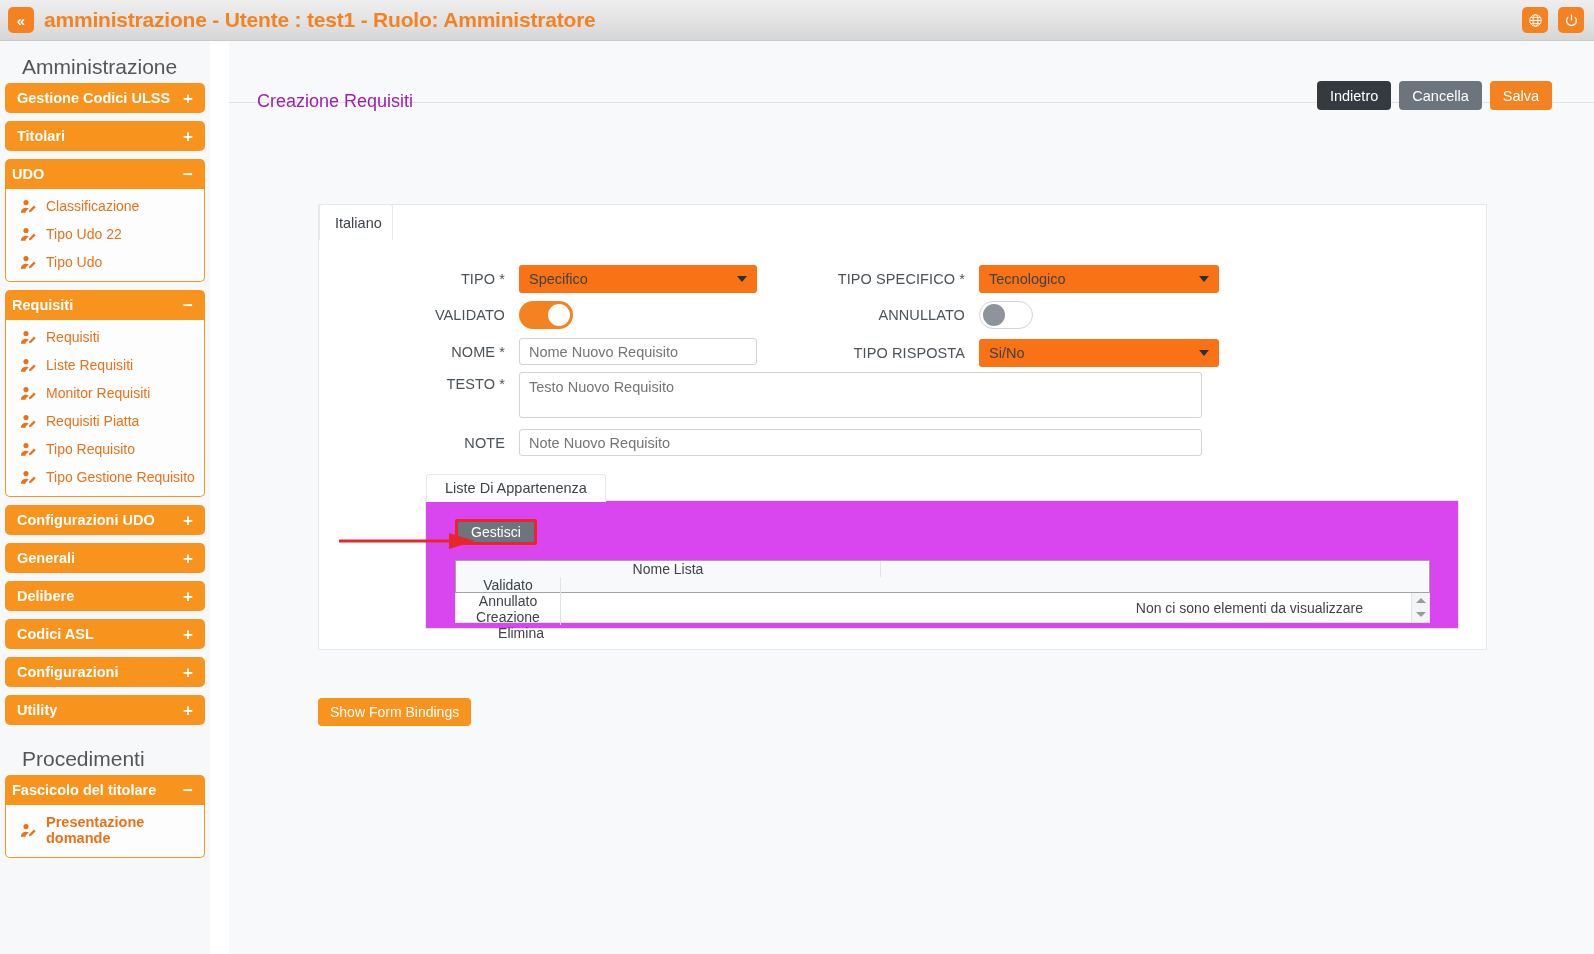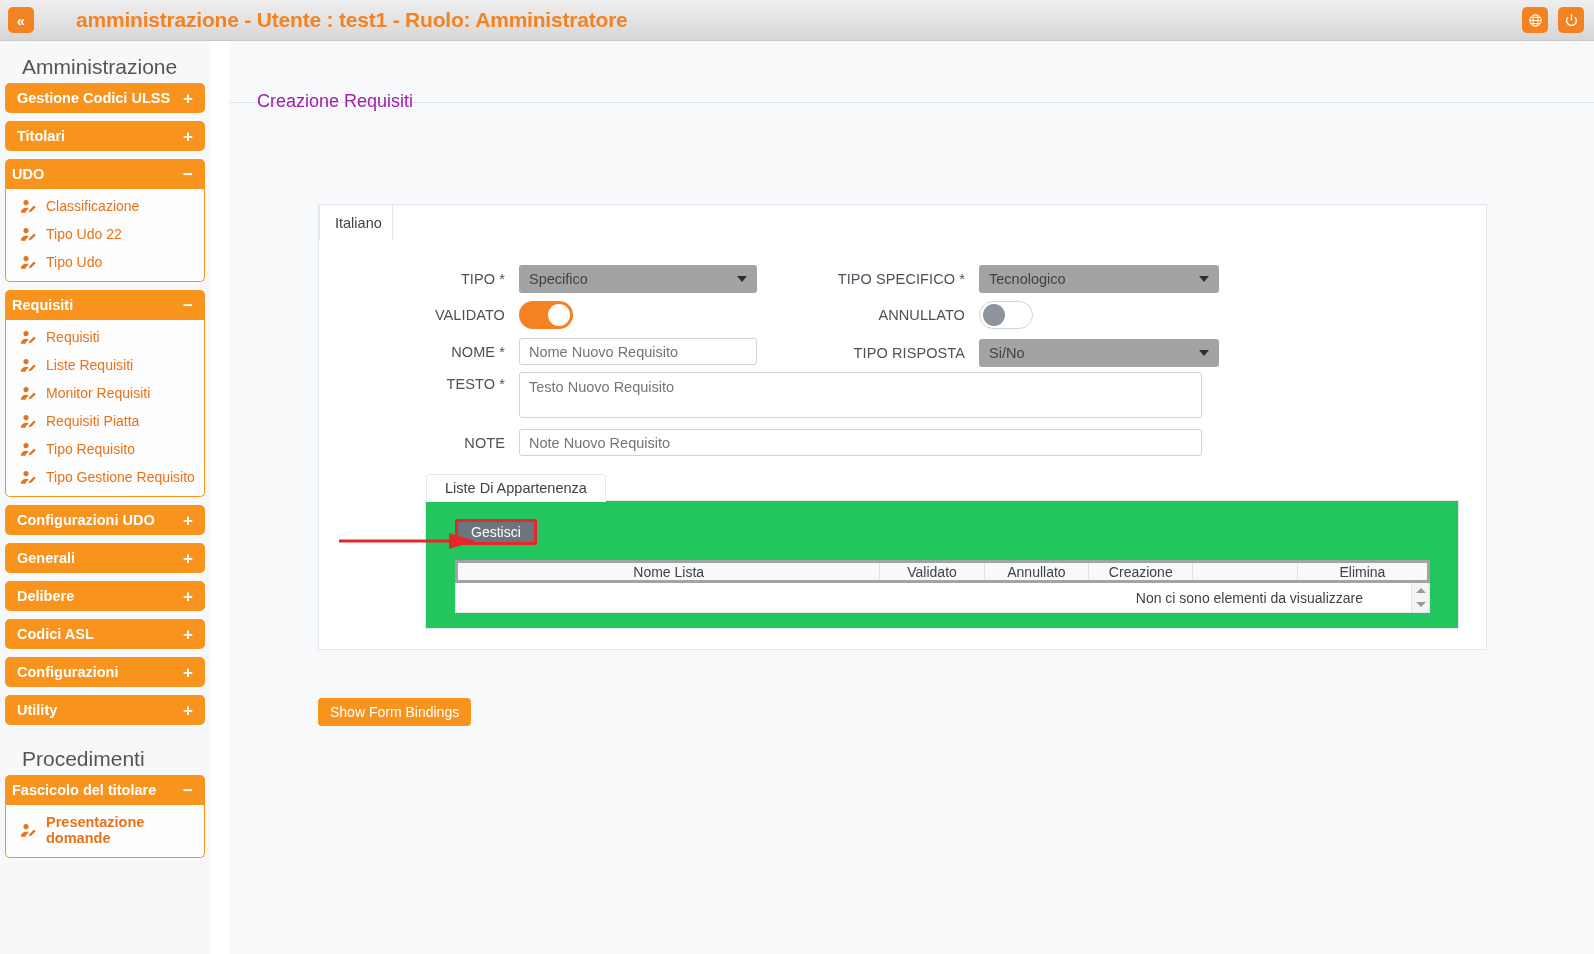--- a/index.html
+++ b/index.html
@@ -20,21 +20,21 @@
   }
   #collapse-btn {
     width: 26px; height: 26px; margin-left: 8px; margin-right: 10px;
     background: #f58220; border-radius: 5px;
     color: #fff; font-size: 15px; font-weight: bold;
     display: flex; align-items: center; justify-content: center;
     cursor: pointer; line-height: 1;
   }
   #topbar-title {
     color: #f58220; font-size: 21px; font-weight: bold;
-    letter-spacing: -0.2px; white-space: nowrap; margin-left: 32px;
+    letter-spacing: -0.2px; white-space: nowrap;
   }
   #topbar-actions { margin-left: auto; margin-right: 10px; display: flex; gap: 10px; }
   .topbar-icon-btn {
     width: 26px; height: 26px; background: #f58220; border-radius: 5px;
     display: flex; align-items: center; justify-content: center; cursor: pointer;
   }
   .topbar-icon-btn svg { width: 15px; height: 15px; fill: none; stroke: #fff; stroke-width: 1.6; }
 
   
   #sidebar {
@@ -119,21 +119,21 @@
     border-radius: 3px 3px 0 0;
     display: flex; align-items: center; padding-left: 15px;
     font-size: 14.5px; color: #3d4348;
   }
   .fld-row { position: absolute; display: flex; align-items: center; }
   .fld-label {
     font-size: 14.5px; color: #4b5258; text-align: right;
     width: 200px; padding-right: 14px; letter-spacing: 0.1px;
   }
   .sel {
-    height: 28px; border-radius: 3px; background: #a3a3a3; border: none;
+    height: 28px; border-radius: 3px; background: #f97316; border: none;
     display: flex; align-items: center; padding: 0 10px;
     font-size: 14.5px; color: #3d4348; position: relative; cursor: pointer;
   }
   .sel .caret {
     position: absolute; right: 10px; top: 50%; transform: translateY(-50%);
     width: 0; height: 0;
     border-left: 5px solid transparent; border-right: 5px solid transparent;
     border-top: 6px solid #2a2f34;
   }
   .txt {
@@ -153,37 +153,37 @@
   .tgl.off { background: #fff; border: 1px solid #cfd4d9; }
   .tgl .knob {
     position: absolute; top: 3px; width: 22px; height: 22px; border-radius: 50%;
   }
   .tgl.on .knob { right: 3px; background: #fff; }
   .tgl.off .knob { left: 3px; background: #8d949b; top: 2px; }
 
   
   #list-panel {
     position: absolute; left: 106px; top: 295px; width: 1034px; height: 129px;
-    border: 1px solid #e4e8ec; background: #22c55e;
+    border: 1px solid #e4e8ec; background: #d946ef;
   }
   #list-tab {
     position: absolute; left: 0; top: -27px; height: 28px; padding: 0 18px;
     background: #fff; border: 1px solid #e4e8ec; border-bottom: 1px solid #fff;
     border-radius: 3px 3px 0 0; display: flex; align-items: center;
     font-size: 14.5px; color: #3d4348; cursor: pointer;
   }
   #gestisci-wrap { position: absolute; left: 29px; top: 18px; }
   #gestisci-btn {
     height: 26px; padding: 0 13px; background: #6c757d; color: #fff;
     font-size: 14px; border: 3px solid #e8262a; border-radius: 2px;
     display: flex; align-items: center; cursor: pointer;
     font-family: "Liberation Sans", sans-serif;
   }
   #grid { position: absolute; left: 29px; top: 59px; width: 975px; }
-  #grid-head { display: flex; height: 23px; background: #f7f9fb; border: 3px solid #a3a3a3; }
+  #grid-head { display: flex; height: 33px; background: #f7f9fb; border: 1px solid #a3a3a3; flex-direction: column; }
   .gh {
     font-size: 14px; color: #3d4348; display: flex;
     align-items: center; justify-content: center;
     border-right: 1px solid #e0e4e8; height: 100%;
   }
   .gh:last-child { border-right: none; }
   #grid-body {
     display: flex; height: 30px; border: 1px solid #e0e4e8; border-top: none;
     align-items: center; background: #fff;
   }
@@ -380,20 +380,25 @@
   <div id="sb-down">
     <div class="tri tri-down"></div>
   </div>
 </div>
 
 <div id="main">
 
   <div id="page-head"></div>
   <div id="page-title">Creazione Requisiti</div>
 
+  <div id="head-buttons">
+    <button class="hb hb-dark">Indietro</button>
+    <button class="hb hb-gray">Cancella</button>
+    <button class="hb hb-orange">Salva</button>
+  </div>
 
   <div id="form-panel">
     <div id="lang-tab">Italiano</div>
 
     <div class="fld-row" style="left:0px; top:60px;">
       <div class="fld-label">TIPO *</div>
       <div class="sel" style="width:238px;">
         <span>Specifico</span>
         <span class="caret"></span>
       </div>

